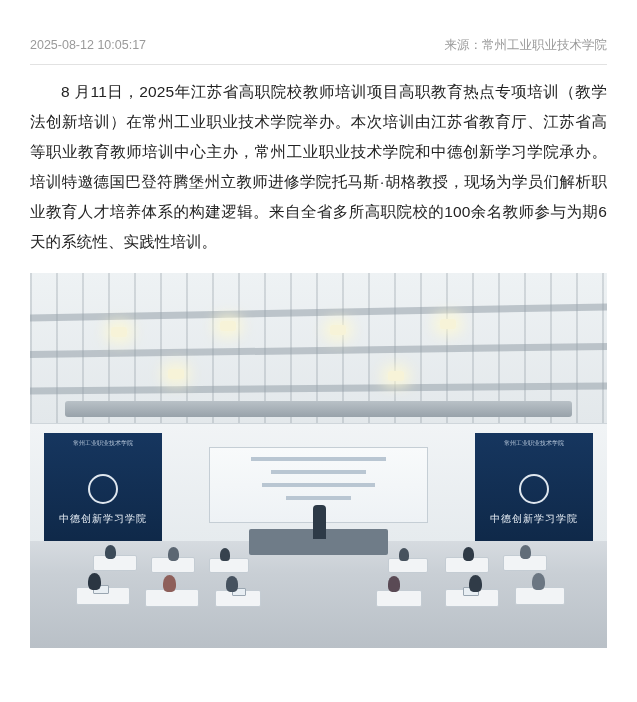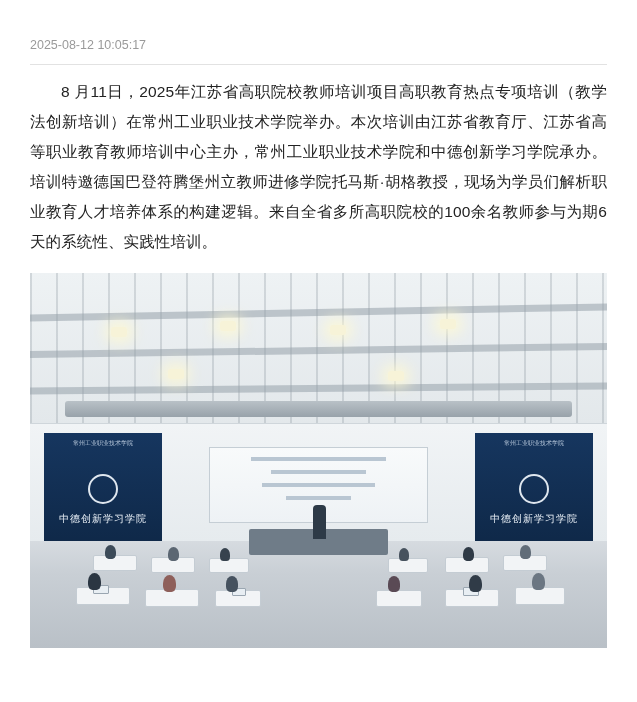--- a/index.html
+++ b/index.html
@@ -188,20 +188,21 @@
 </style>
 </head>
 <body>
 
 <div class="article">
 
 
   <div class="meta">
     <div class="meta-row">
       <span class="meta-date">2025-08-12 10:05:17</span>
+      <span class="meta-source">来源：常州工业职业技术学院</span>
     </div>
   </div>
 
   <div class="divider"></div>
 
   <p class="body-text">8 月11日，2025年江苏省高职院校教师培训项目高职教育热点专项培训（教学法创新培训）在常州工业职业技术学院举办。本次培训由江苏省教育厅、江苏省高等职业教育教师培训中心主办，常州工业职业技术学院和中德创新学习学院承办。培训特邀德国巴登符腾堡州立教师进修学院托马斯·胡格教授，现场为学员们解析职业教育人才培养体系的构建逻辑。来自全省多所高职院校的100余名教师参与为期6天的系统性、实践性培训。</p>
 
   <div class="figure">
     <div class="photo">
 

